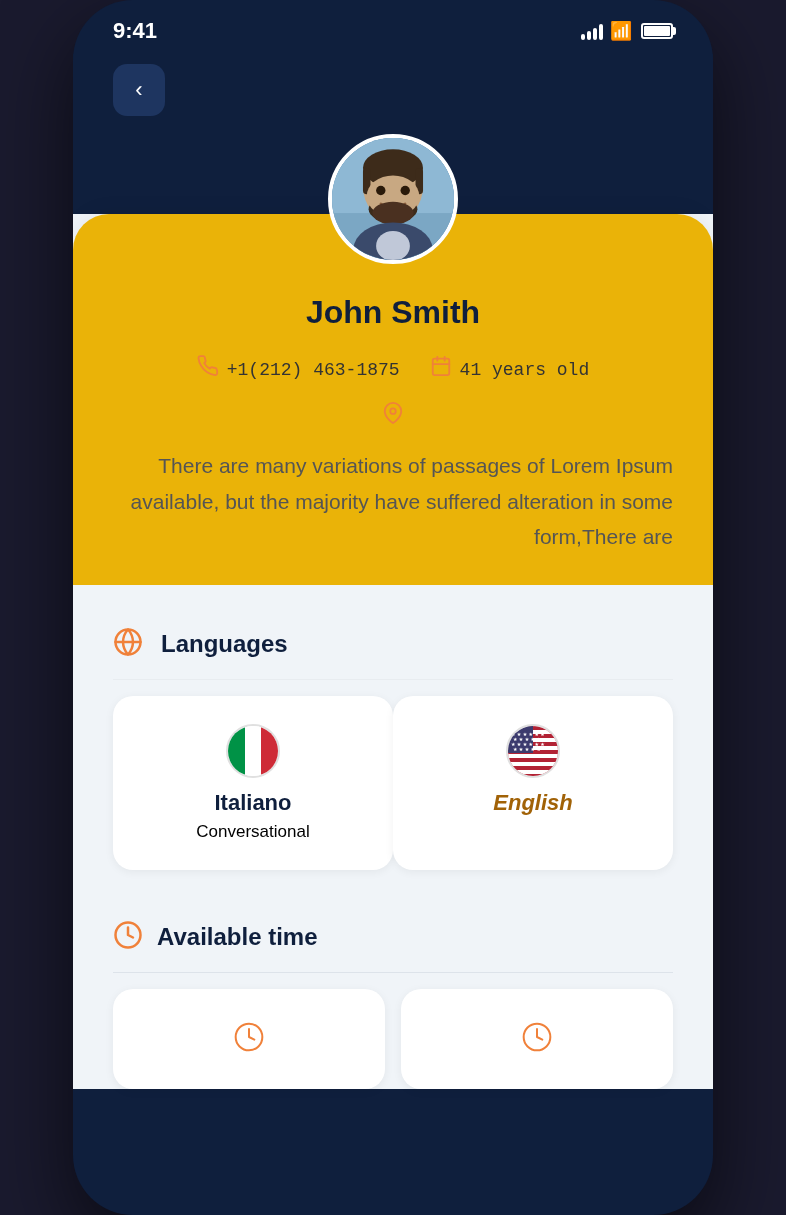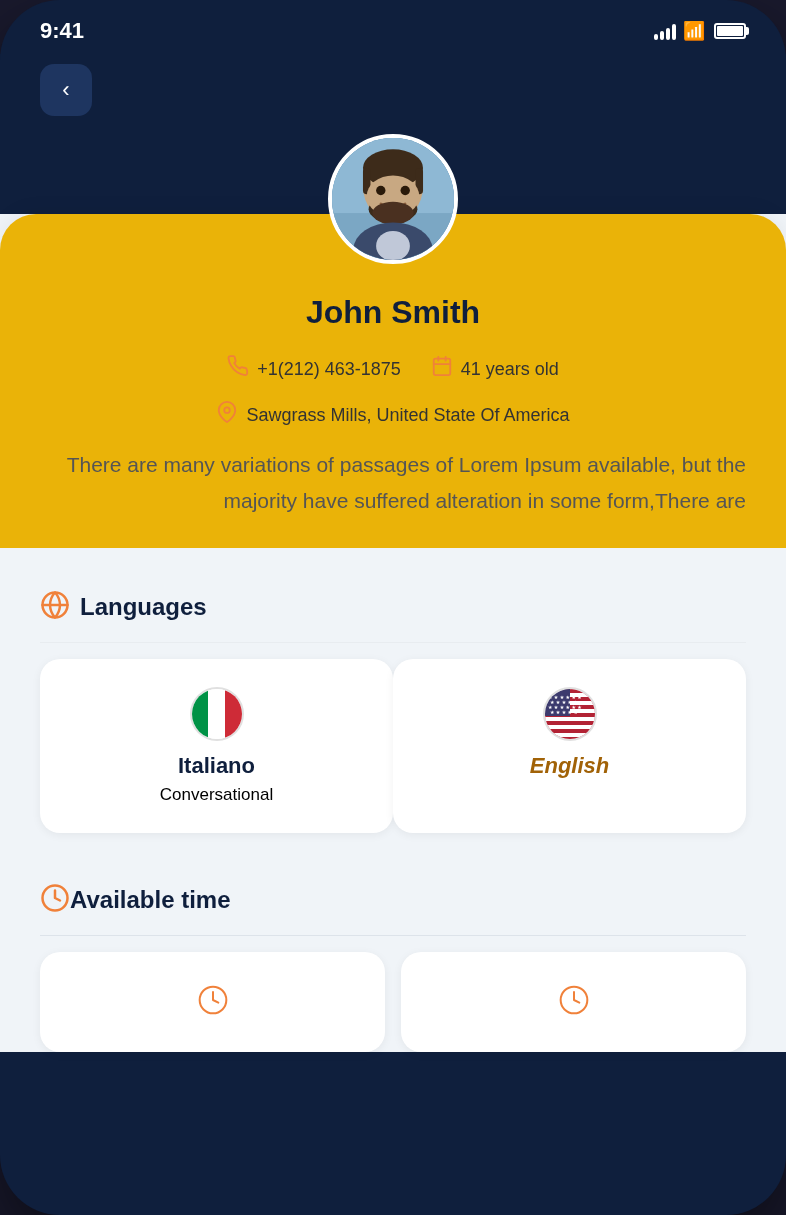--- a/index.html
+++ b/index.html
@@ -8,21 +8,21 @@
     body {
       background: #1a1a2e;
       display: flex;
       justify-content: center;
       align-items: center;
       min-height: 100vh;
       font-family: -apple-system, BlinkMacSystemFont, 'Segoe UI', sans-serif;
     }
 
     .phone-frame {
-      width: 786px;
+      width: 640px;
       height: 1215px;
       background: #0f1f3d;
       border-radius: 60px;
       overflow: hidden;
       position: relative;
       box-shadow: 0 30px 80px rgba(0,0,0,0.6);
     }
 
     
     .status-bar {
@@ -145,20 +145,21 @@
       text-align: center;
       margin-bottom: 24px;
     }
 
     .info-row {
       display: flex;
       align-items: center;
       justify-content: center;
       gap: 30px;
       margin-bottom: 18px;
+      font-family: Liberation Mono, monospace;
     }
 
     .info-item {
       display: flex;
       align-items: center;
       gap: 8px;
       font-size: 18px;
       color: #333;
     }
 
@@ -181,21 +182,21 @@
       font-size: 21px;
       color: #555;
       text-align: right;
       line-height: 1.7;
     }
 
     
     .section-header {
       display: flex;
       align-items: center;
-      gap: 10px;
+      gap: 18px;
       padding: 22px 0 18px;
       border-bottom: 1px solid #e8ecf0;
     }
 
     .section-title {
       font-size: 24px;
       font-weight: 700;
       color: #0f1f3d;
     }
 
@@ -257,20 +258,21 @@
 
     
     .available-section {
       background: #f0f4f8;
       padding: 20px 40px 0;
     }
 
     .available-header {
       display: flex;
       align-items: center;
+      gap: 14px;
       padding: 10px 0 18px;
       border-bottom: 1px solid #dde3ea;
       text-align: center;
     }
 
     .available-title {
       font-size: 24px;
       font-weight: 700;
       color: #0f1f3d;
     }
@@ -380,21 +382,20 @@
         </div>
       </div>
 
       <div class="location-row">
         <span class="icon-orange">
           <svg width="22" height="22" viewBox="0 0 24 24" fill="none" stroke="#f0813a" stroke-width="2" stroke-linecap="round" stroke-linejoin="round">
             <path d="M21 10c0 7-9 13-9 13s-9-6-9-13a9 9 0 0 1 18 0z"></path>
             <circle cx="12" cy="10" r="3"></circle>
           </svg>
         </span>
-        <span>Sawgrass Mills, United State Of America</span>
       </div>
 
       <p class="bio-text">There are many variations of passages of Lorem Ipsum available, but the majority have suffered alteration in some form,There are</p>
     </div>
 
     <div style="background: #f0f4f8; padding: 20px 40px 0;">
       <div class="section-header">
         <span>
           <svg width="30" height="30" viewBox="0 0 24 24" fill="none" stroke="#f0813a" stroke-width="2" stroke-linecap="round" stroke-linejoin="round">
             <circle cx="12" cy="12" r="10"></circle>

